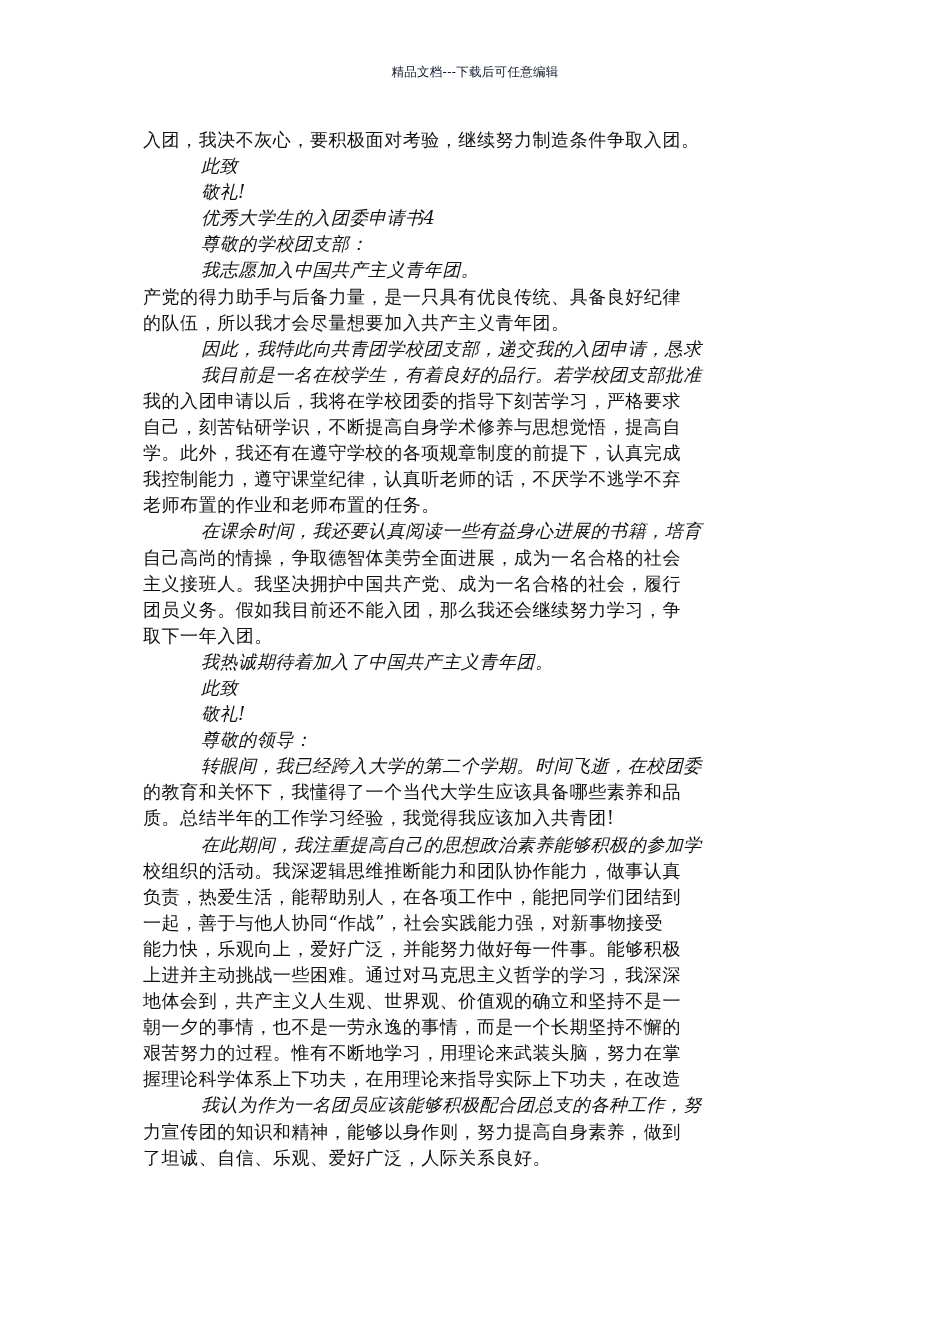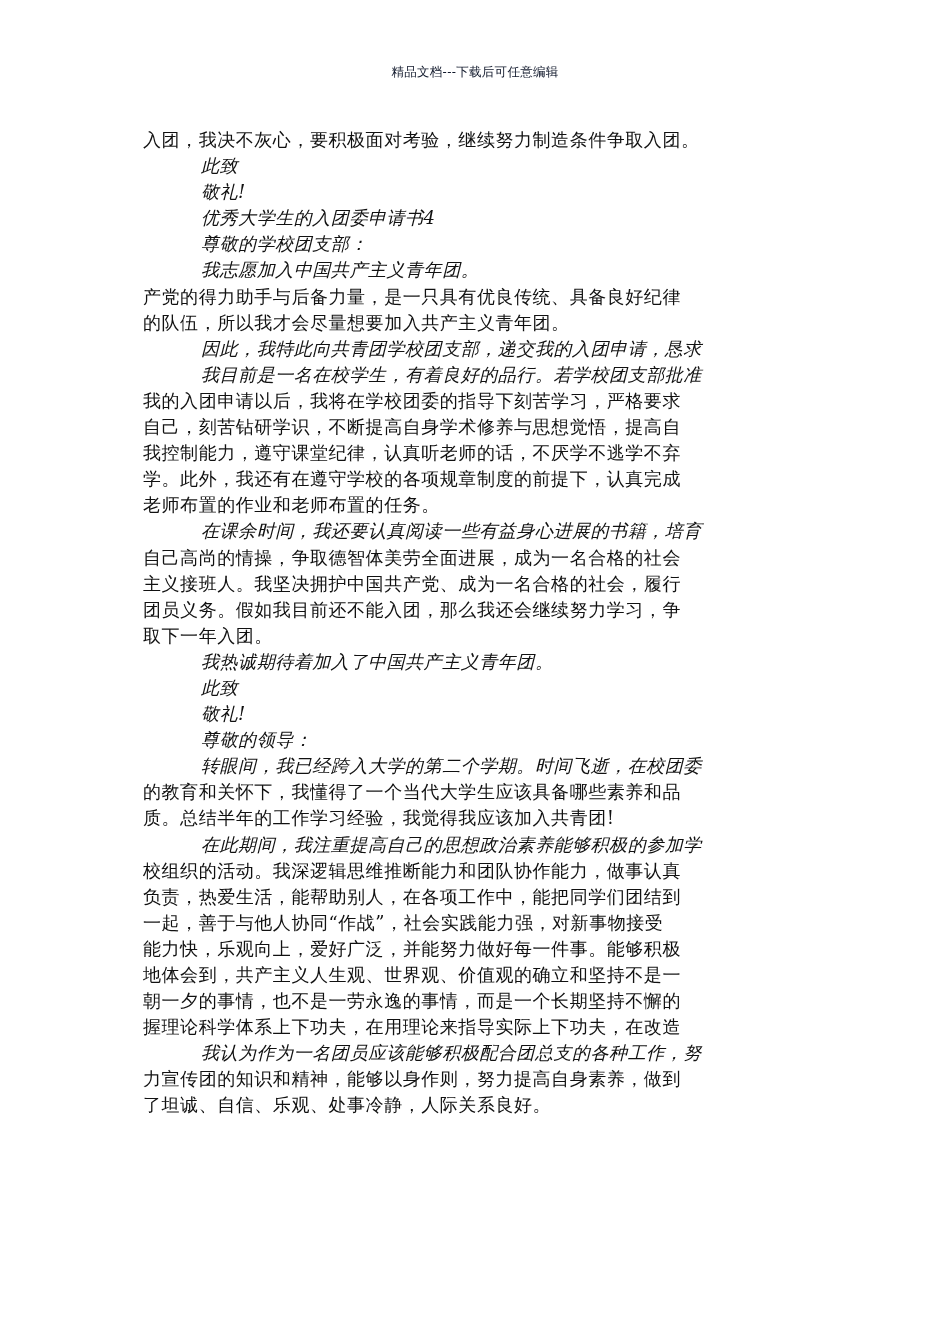--- a/index.html
+++ b/index.html
@@ -55,39 +55,41 @@
     <span class="line indent">敬礼!</span>
     <span class="line indent">优秀大学生的入团委申请书4</span>
     <span class="line indent">尊敬的学校团支部：</span>
     <span class="line indent">我志愿加入中国共产主义青年团。</span>
     <span class="line">产党的得力助手与后备力量，是一只具有优良传统、具备良好纪律</span>
     <span class="line">的队伍，所以我才会尽量想要加入共产主义青年团。</span>
     <span class="line indent">因此，我特此向共青团学校团支部，递交我的入团申请，恳求</span>
     <span class="line indent">我目前是一名在校学生，有着良好的品行。若学校团支部批准</span>
     <span class="line">我的入团申请以后，我将在学校团委的指导下刻苦学习，严格要求</span>
     <span class="line">自己，刻苦钻研学识，不断提高自身学术修养与思想觉悟，提高自</span>
+    <span class="line">学。此外，我还有在遵守学校的各项规章制度的前提下，认真完成</span>
     <span class="line">我控制能力，遵守课堂纪律，认真听老师的话，不厌学不逃学不弃</span>
-    <span class="line">学。此外，我还有在遵守学校的各项规章制度的前提下，认真完成</span>
     <span class="line">老师布置的作业和老师布置的任务。</span>
     <span class="line indent">在课余时间，我还要认真阅读一些有益身心进展的书籍，培育</span>
     <span class="line">自己高尚的情操，争取德智体美劳全面进展，成为一名合格的社会</span>
     <span class="line">主义接班人。我坚决拥护中国共产党、成为一名合格的社会，履行</span>
     <span class="line">团员义务。假如我目前还不能入团，那么我还会继续努力学习，争</span>
     <span class="line">取下一年入团。</span>
     <span class="line indent">我热诚期待着加入了中国共产主义青年团。</span>
     <span class="line indent">此致</span>
     <span class="line indent">敬礼!</span>
     <span class="line indent">尊敬的领导：</span>
     <span class="line indent">转眼间，我已经跨入大学的第二个学期。时间飞逝，在校团委</span>
     <span class="line">的教育和关怀下，我懂得了一个当代大学生应该具备哪些素养和品</span>
     <span class="line">质。总结半年的工作学习经验，我觉得我应该加入共青团!</span>
     <span class="line indent">在此期间，我注重提高自己的思想政治素养能够积极的参加学</span>
     <span class="line">校组织的活动。我深逻辑思维推断能力和团队协作能力，做事认真</span>
     <span class="line">负责，热爱生活，能帮助别人，在各项工作中，能把同学们团结到</span>
     <span class="line">一起，善于与他人协同“作战”，社会实践能力强，对新事物接受</span>
     <span class="line">能力快，乐观向上，爱好广泛，并能努力做好每一件事。能够积极</span>
+    <span class="line">上进并主动挑战一些困难。通过对马克思主义哲学的学习，我深深</span>
     <span class="line">地体会到，共产主义人生观、世界观、价值观的确立和坚持不是一</span>
     <span class="line">朝一夕的事情，也不是一劳永逸的事情，而是一个长期坚持不懈的</span>
+    <span class="line">艰苦努力的过程。惟有不断地学习，用理论来武装头脑，努力在掌</span>
     <span class="line">握理论科学体系上下功夫，在用理论来指导实际上下功夫，在改造</span>
     <span class="line indent">我认为作为一名团员应该能够积极配合团总支的各种工作，努</span>
     <span class="line">力宣传团的知识和精神，能够以身作则，努力提高自身素养，做到</span>
-    <span class="line">了坦诚、自信、乐观、处事冷静，人际关系良好。</span>
+    <span class="line">了坦诚、自信、乐观、爱好广泛，人际关系良好。</span>
   </div>
 
 </body></html>

